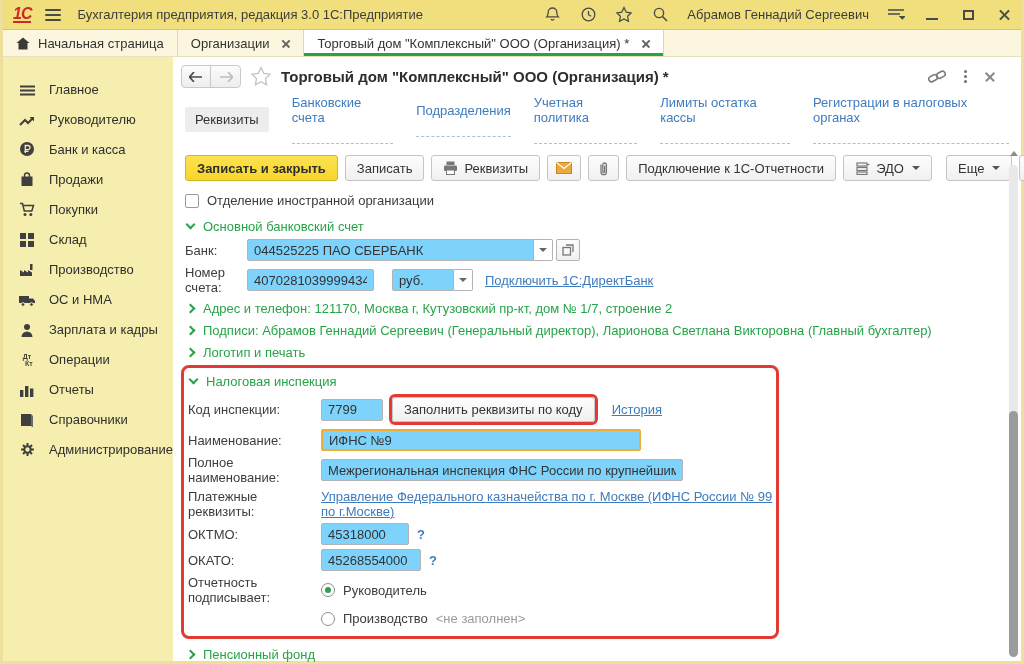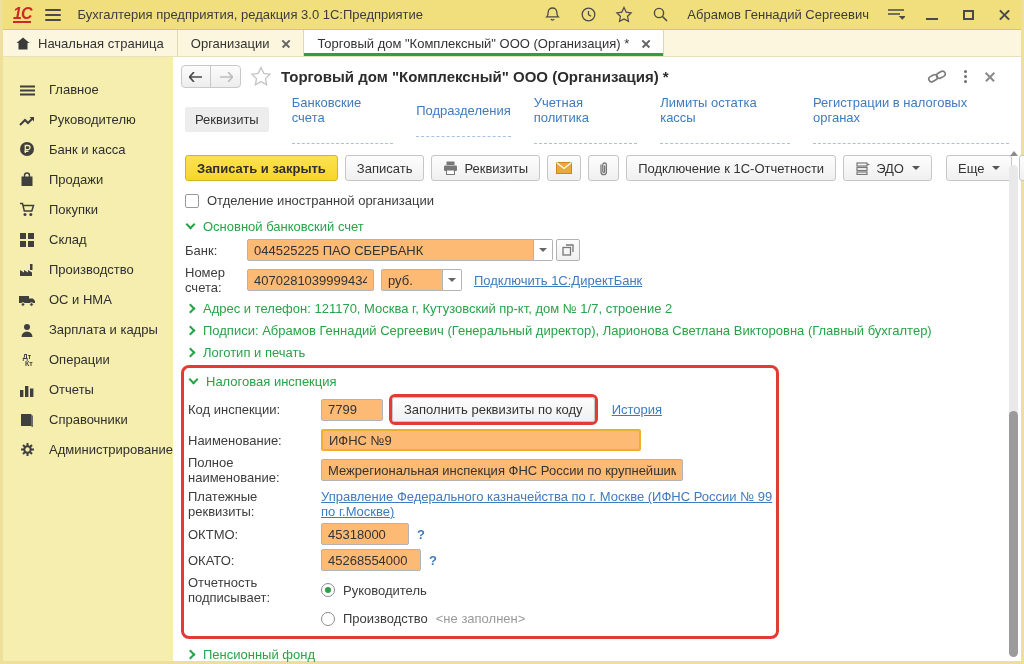--- a/index.html
+++ b/index.html
@@ -70,21 +70,21 @@
   .content { padding:0 12px; }
   .chk-row { display:flex; align-items:center; gap:8px; font-size:13px; color:#3c3c3c; padding:4px 0 7px; }
   .checkbox { width:14px; height:14px; border:1px solid #9a9a9a; border-radius:2px; background:#fff; cursor:pointer; }
 
   .sec-head { display:flex; align-items:center; gap:9px; color:#27a348; font-size:13px; padding:4px 0; cursor:pointer; height:22px; }
   .chev { width:7px; height:7px; border-right:2px solid #27a348; border-bottom:2px solid #27a348; transform:rotate(-45deg); flex-shrink:0; margin-left:2px; }
   .chev.down { transform:rotate(45deg); margin-top:-4px; }
 
   .frow { display:flex; align-items:center; font-size:13px; color:#3c3c3c; padding:2px 0; min-height:26px; }
   .flabel { width:62px; flex-shrink:0; }
-  .txt { height:22px; border:1px solid #b3b3b3; border-radius:2px; font-size:13px; color:#333; padding:0 6px; font-family:"Liberation Sans", sans-serif; background:#fdba74; }
+  .txt { height:22px; border:1px solid #b3b3b3; border-radius:2px; font-size:13px; color:#333; padding:0 6px; font-family:"Liberation Sans", sans-serif; background:#7dd3fc; }
   .combo { display:flex; align-items:stretch; }
   .combo .txt { border-radius:2px 0 0 2px; }
   .combo-arrow { width:19px; border:1px solid #b3b3b3; border-left:none; border-radius:0 2px 2px 0; display:flex; align-items:center; justify-content:center; background:#fff; cursor:pointer; }
   .combo-arrow::after { content:''; width:0; height:0; border-left:4px solid transparent; border-right:4px solid transparent; border-top:4px solid #666; }
   .openbtn { width:24px; height:22px; border:1px solid #b3b3b3; border-radius:2px; margin-left:3px; display:flex; align-items:center; justify-content:center; background:linear-gradient(#fdfdfd,#f0f0f0); cursor:pointer; }
   .link { color:#3e7bbf; text-decoration:underline; cursor:pointer; }
   .help-q { color:#3e7bbf; font-weight:bold; margin-left:8px; cursor:pointer; }
 
   
   .tax-wrap { border:3px solid #e23b36; border-radius:8px; margin:2px 0 4px -4px; width:598px; padding:2px 0 6px 4px; }
@@ -416,21 +416,21 @@
                   <rect x="1" y="3.5" width="7.5" height="7.5"></rect>
                   <path d="M4 1 h7 v7"></path>
                 </g>
               </svg>
           </span>
         </div>
 
         <div class="frow">
           <span class="flabel">Номер счета:</span>
           <input class="txt" style="width: 127px;" value="40702810399994349242">
-          <span class="combo" style="margin-left:7px">
+          <span class="combo" style="margin-left:18px">
             <input class="txt" style="width: 62px;" value="руб.">
             <span class="combo-arrow"></span>
           </span>
           <span class="link" style="margin-left:12px">Подключить 1С:ДиректБанк</span>
         </div>
 
         <div class="sec-head">
           <span class="chev"></span>
           <span>Адрес и телефон: 121170, Москва г, Кутузовский пр-кт, дом № 1/7, строение 2</span>
         </div>

